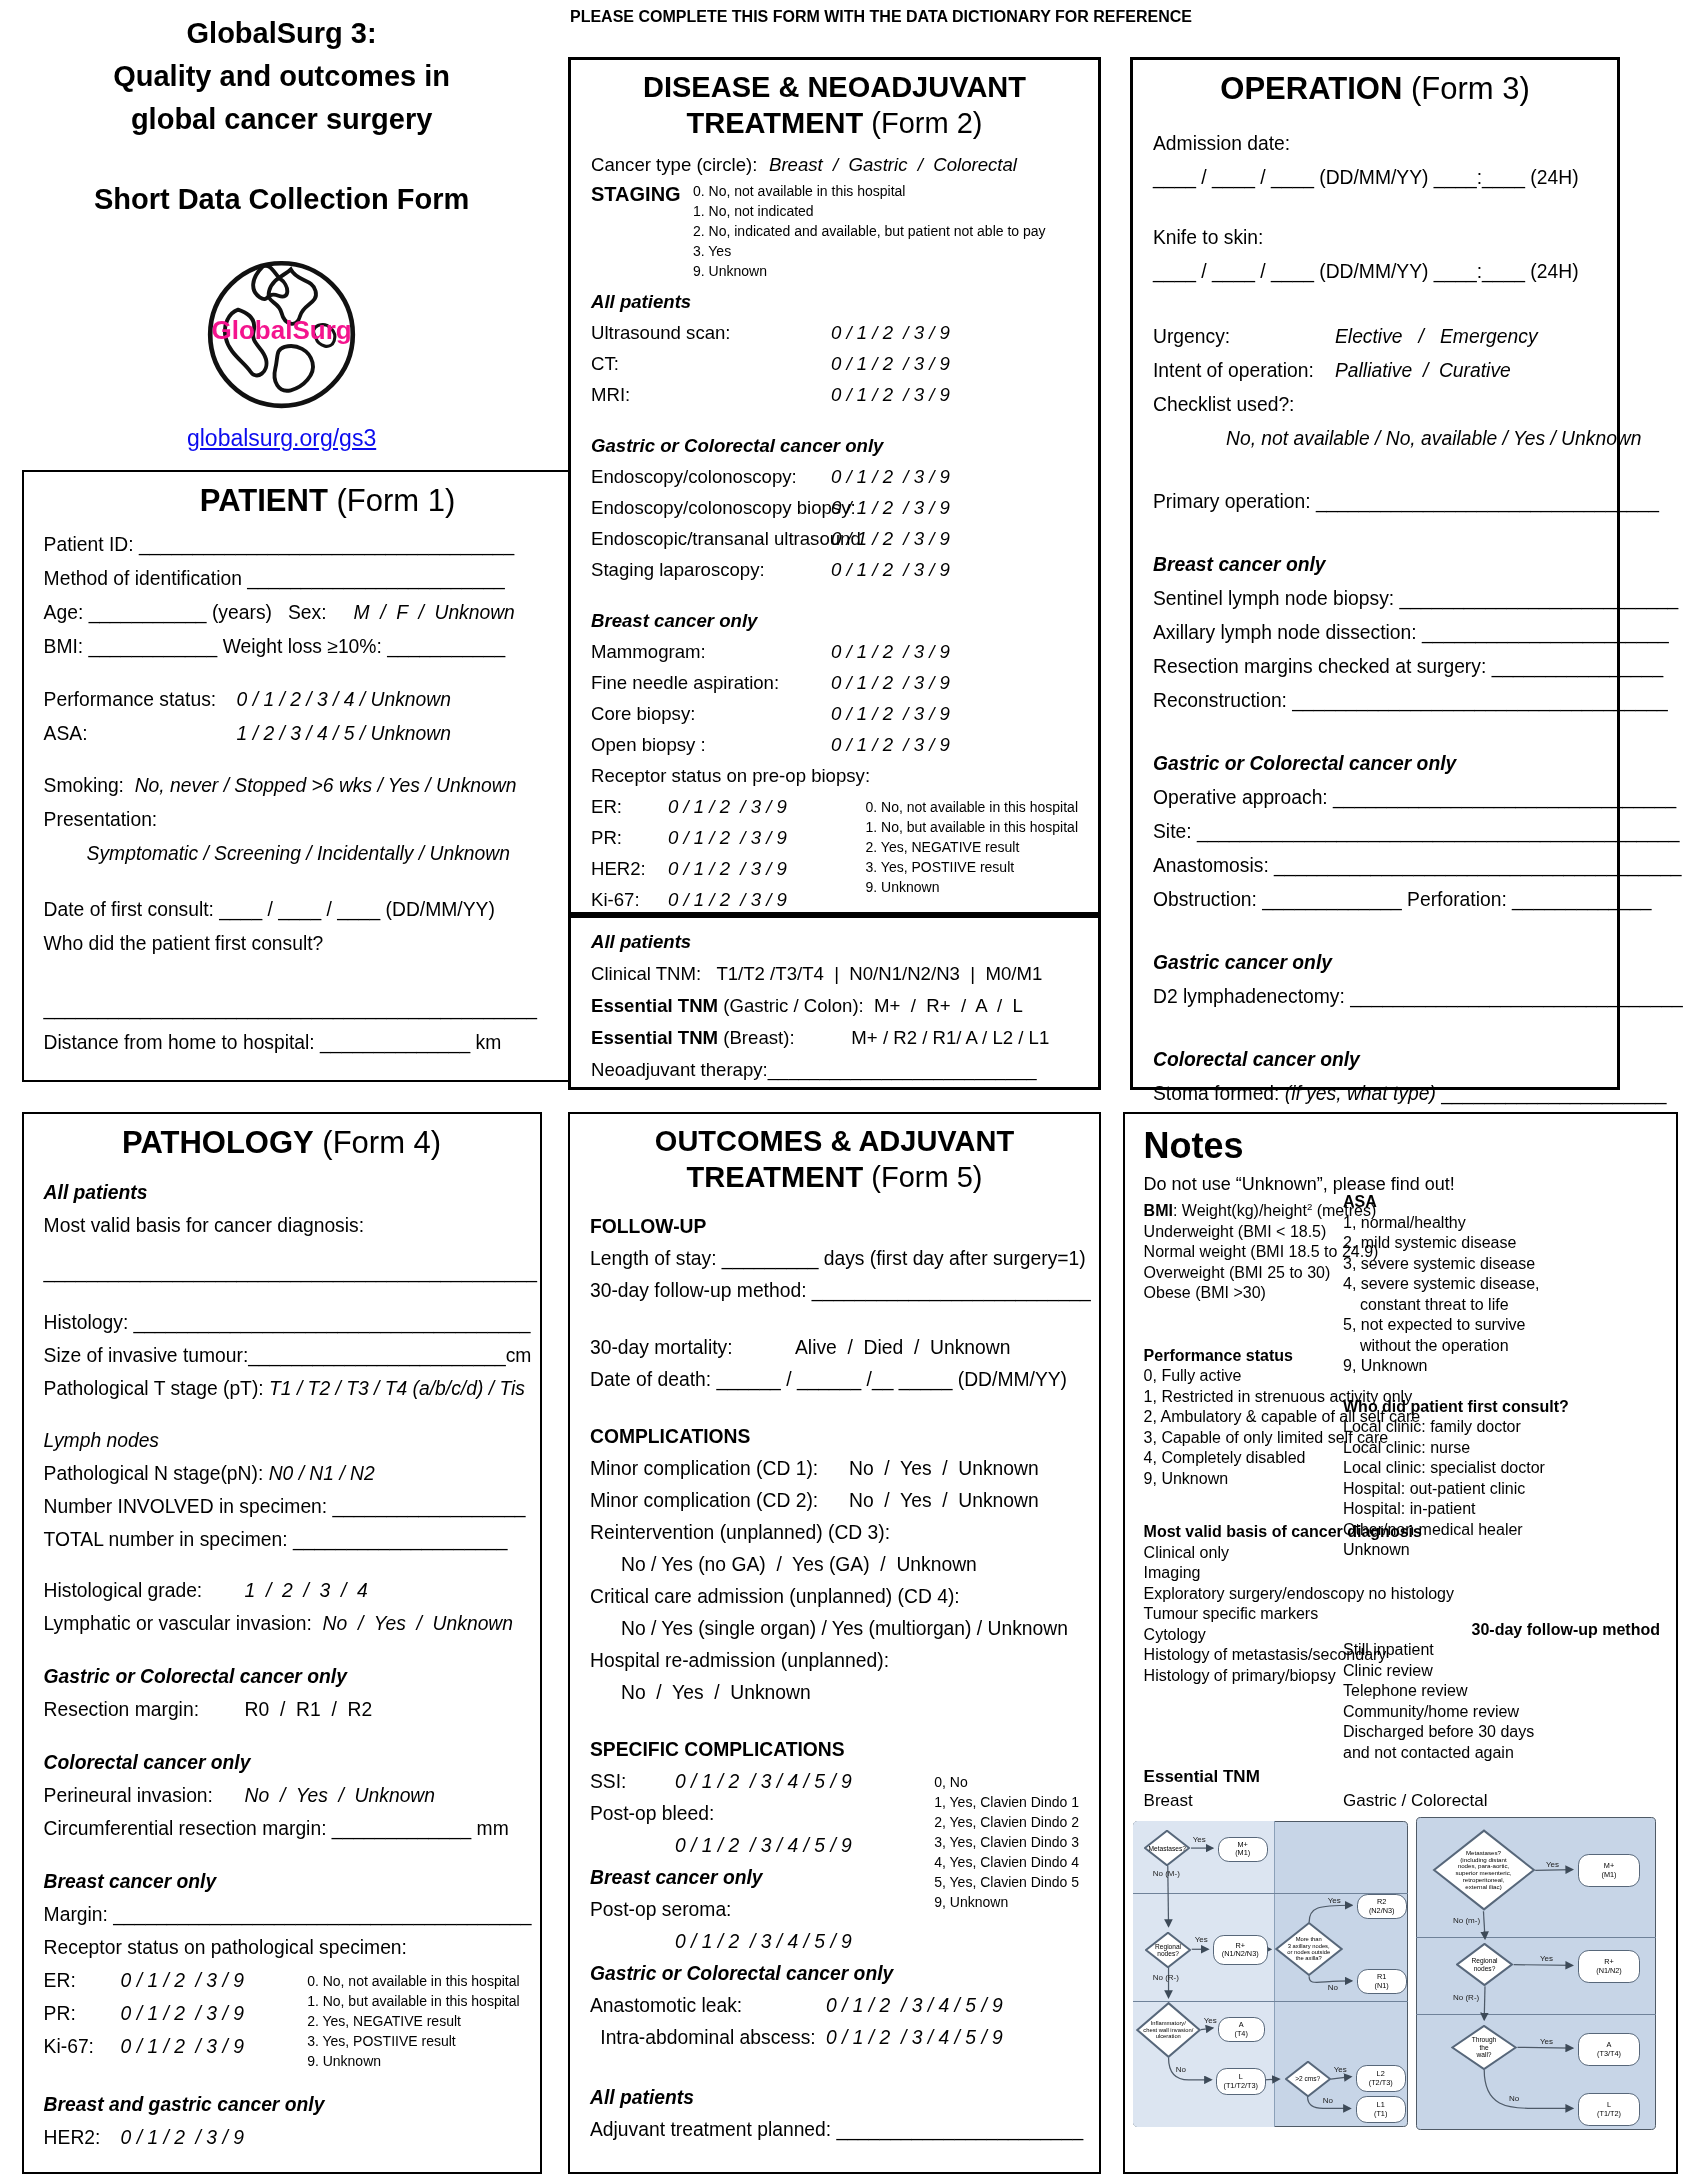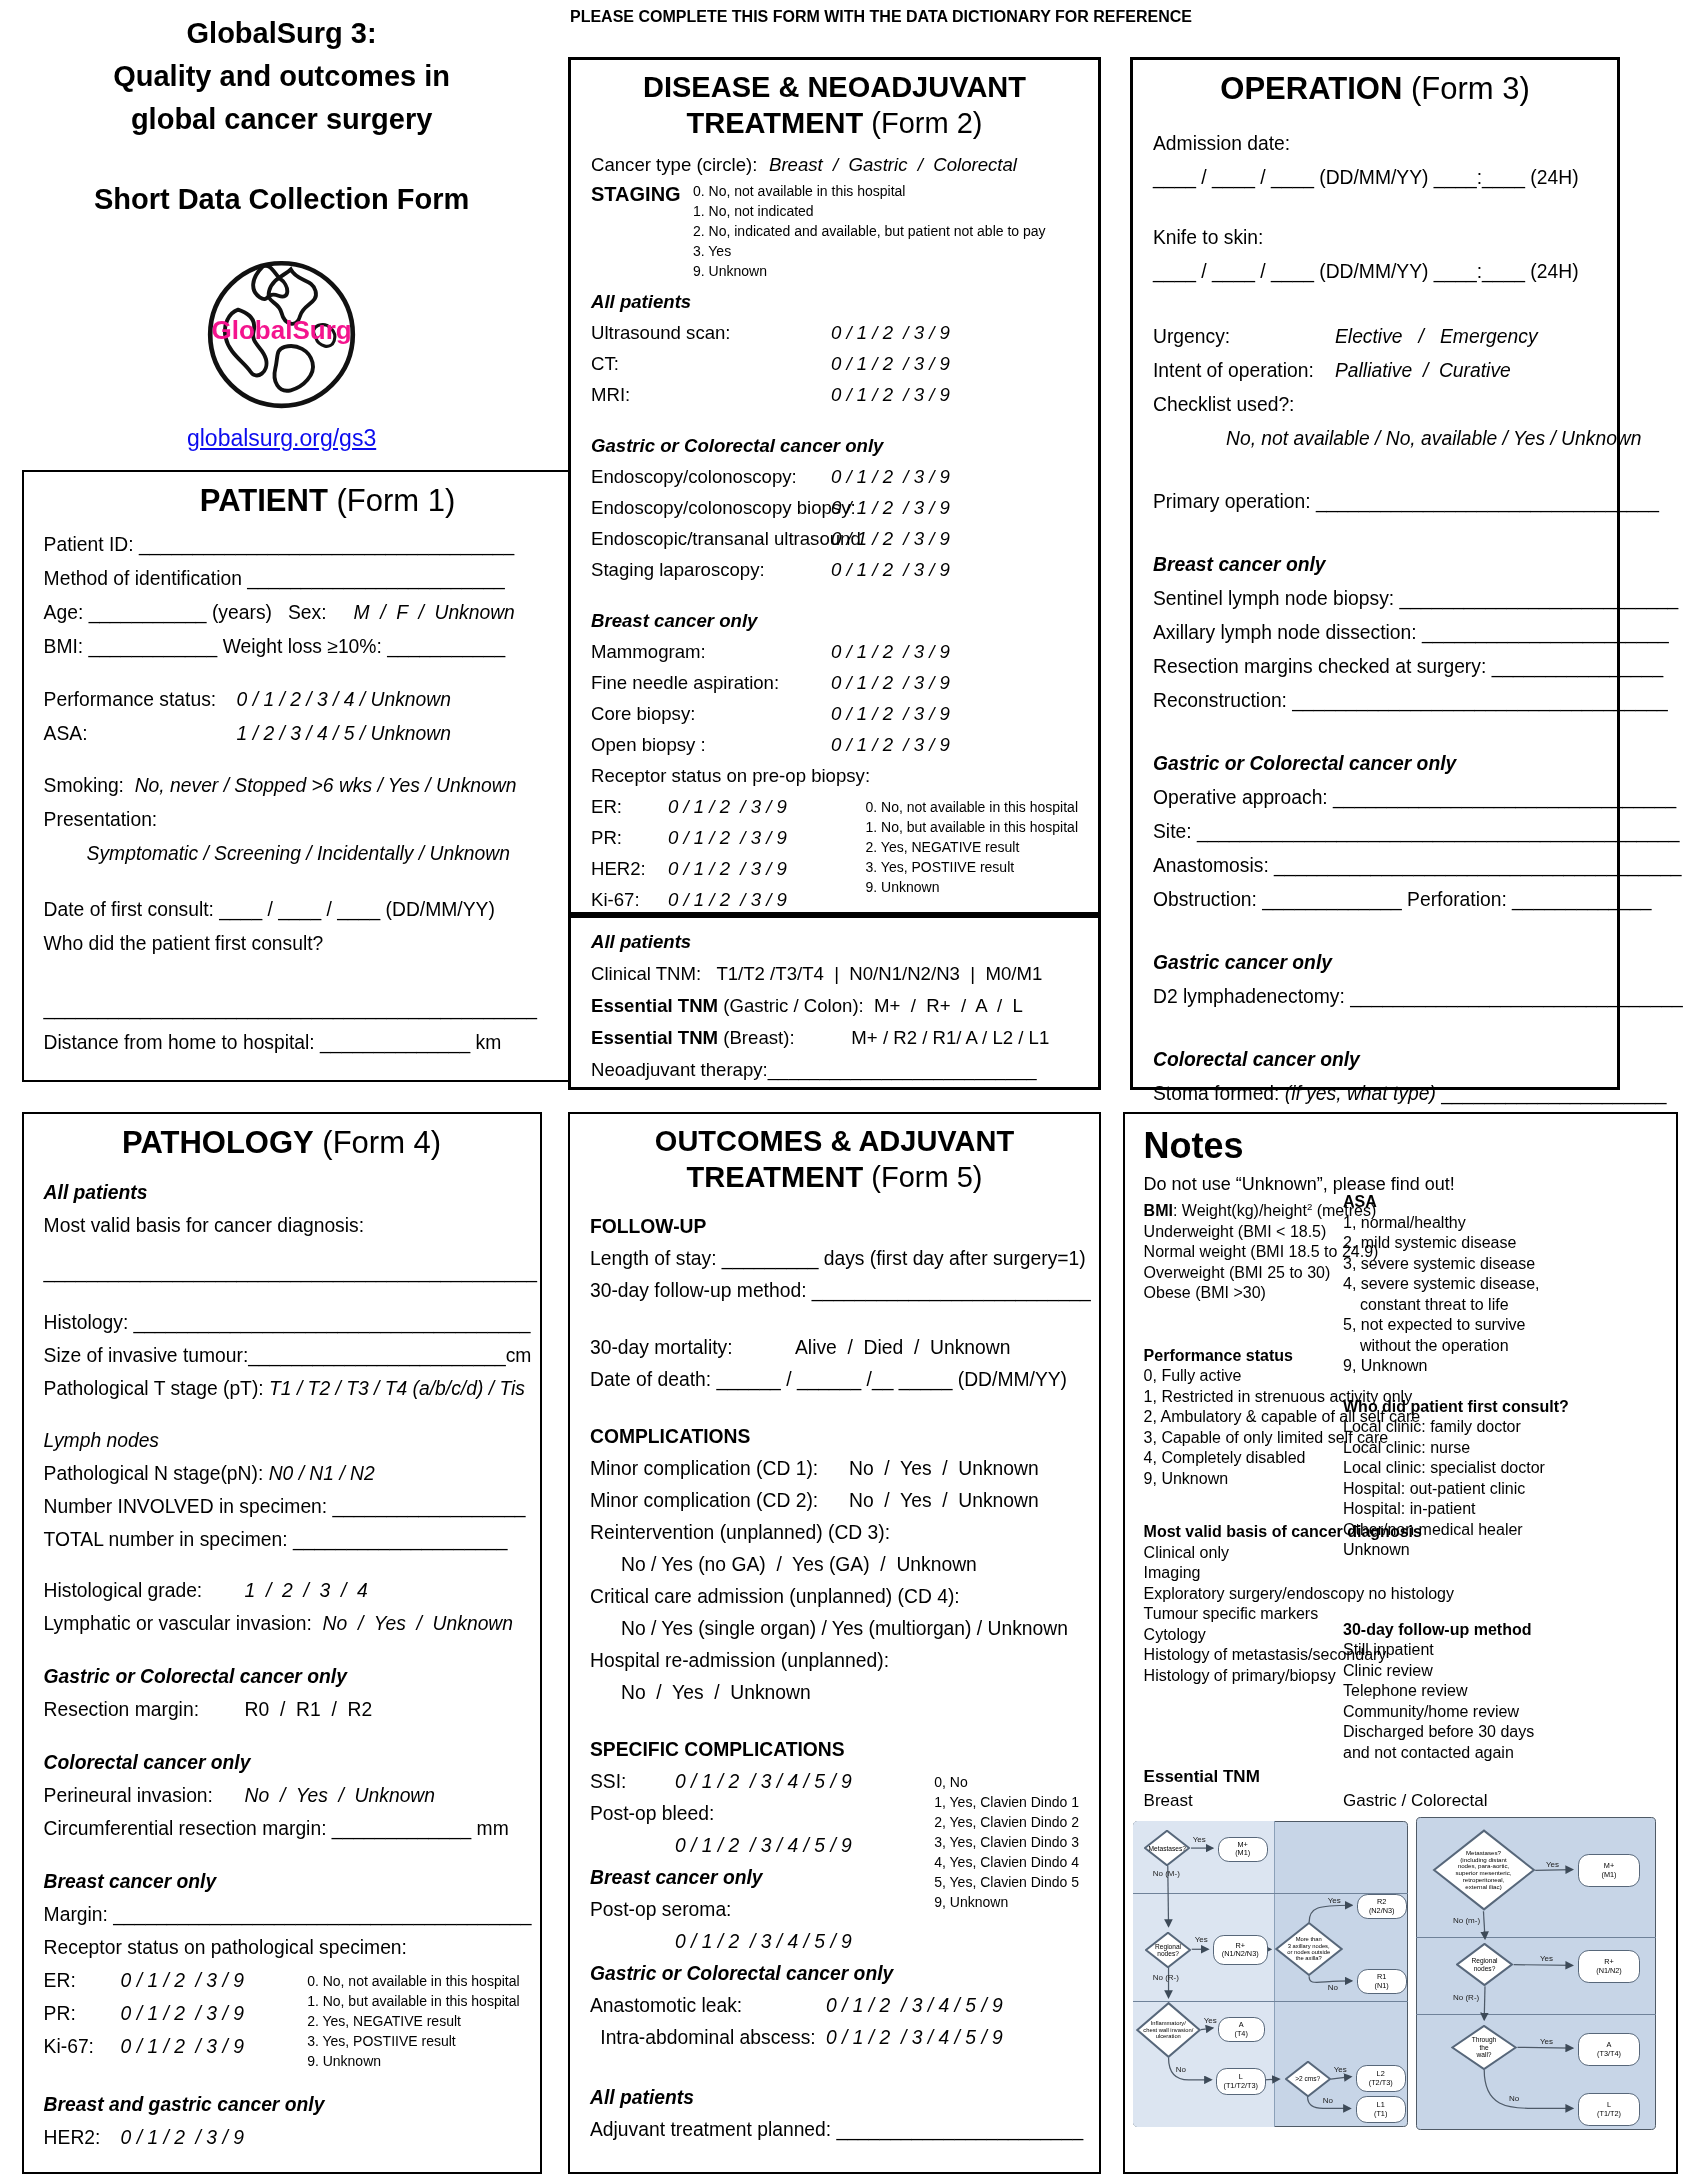--- a/index.html
+++ b/index.html
@@ -330,21 +330,21 @@
         <div class="ln" style="padding-left: 17px;"><span>without the operation</span></div>
         <div class="ln"><span>9, Unknown</span></div>
         <div class="ln" style="margin-top: 20px;"><span class="b">Who did patient first consult?</span></div>
         <div class="ln"><span>Local clinic: family doctor</span></div>
         <div class="ln"><span>Local clinic: nurse</span></div>
         <div class="ln"><span>Local clinic: specialist doctor</span></div>
         <div class="ln"><span>Hospital: out-patient clinic</span></div>
         <div class="ln"><span>Hospital: in-patient</span></div>
         <div class="ln"><span>Other/non medical healer</span></div>
         <div class="ln"><span>Unknown</span></div>
-        <div class="ln" style="margin-top: 59px;"><span class="b">30-day follow-up method</span></div>
+        <div class="ln" style="margin-top: 59px; text-align: right;"><span class="b">30-day follow-up method</span></div>
         <div class="ln"><span>Still inpatient</span></div>
         <div class="ln"><span>Clinic review</span></div>
         <div class="ln"><span>Telephone review</span></div>
         <div class="ln"><span>Community/home review</span></div>
         <div class="ln"><span>Discharged before 30 days</span></div>
         <div class="ln"><span>and not contacted again</span></div>
       </div>
 
     <div class="etnm" style="left:18.6px;top:653px;">Essential TNM</div>
     <div class="etnm-sub" style="left:18.6px;top:677px;">Breast</div>

